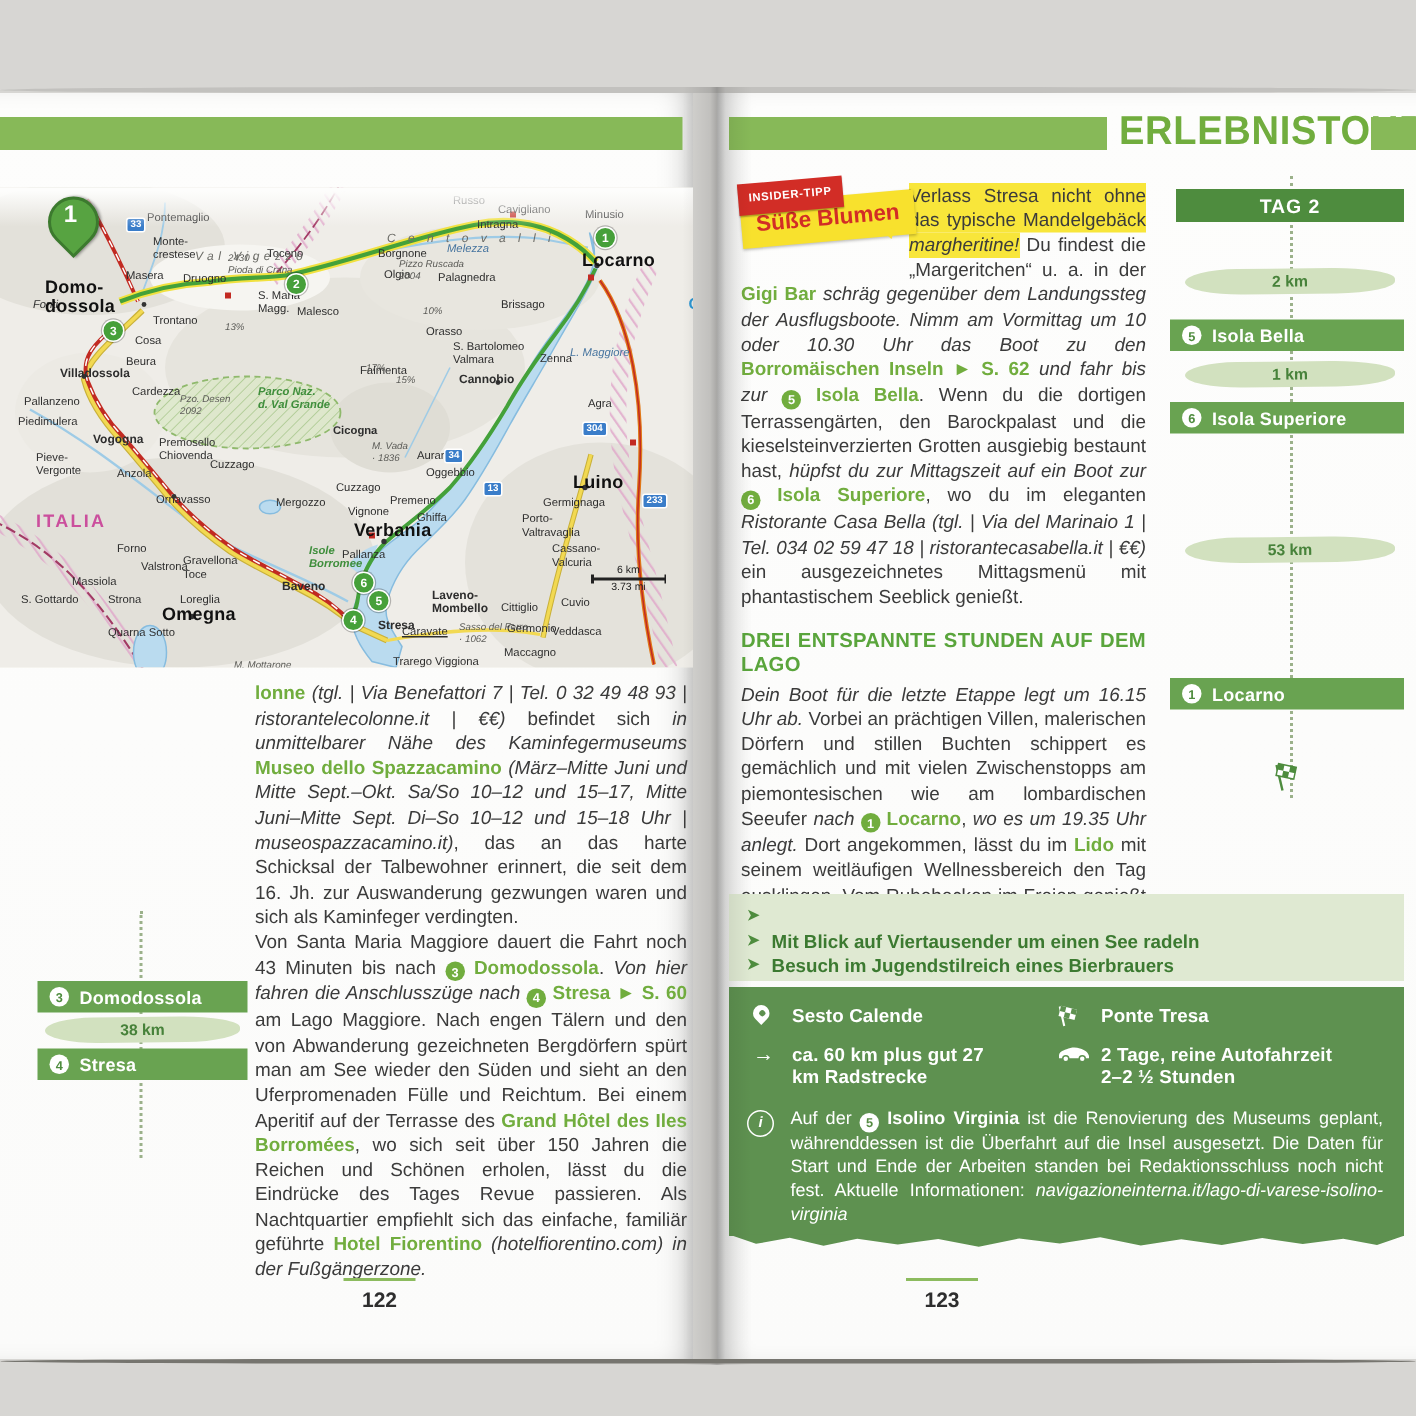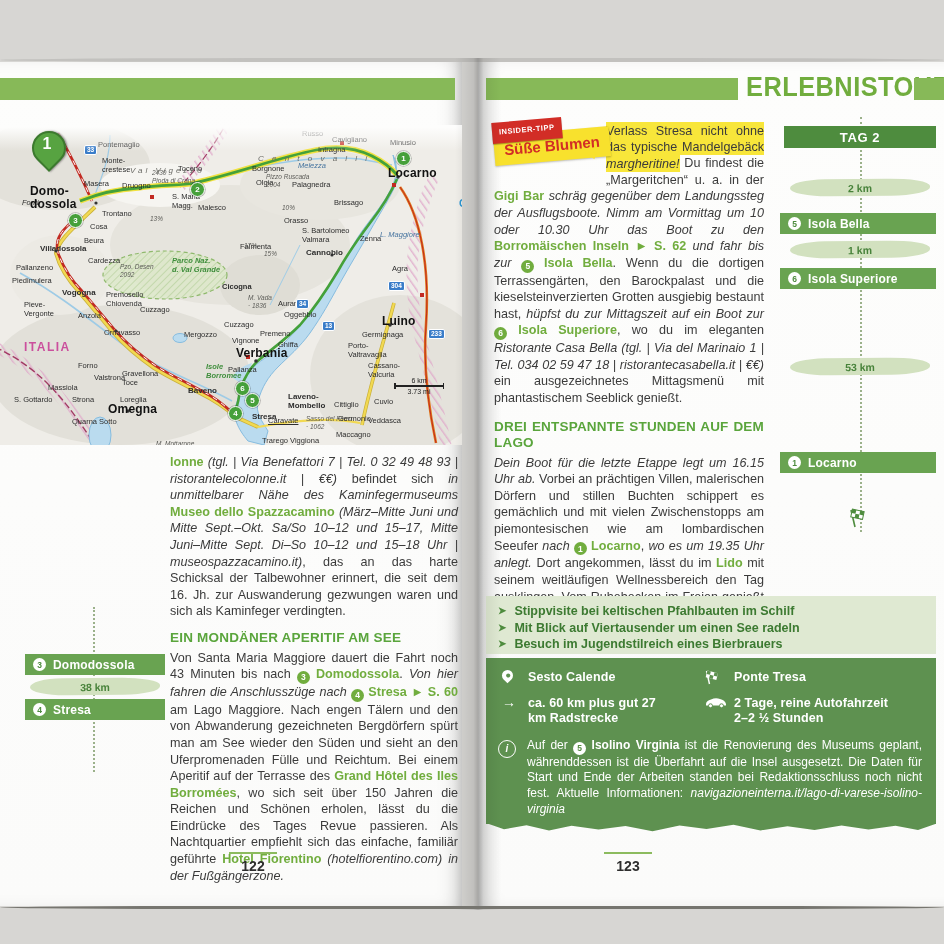--- a/index.html
+++ b/index.html
@@ -334,21 +334,20 @@
     <div class="striped" style="left:30px;top:616px;width:130px;">
       <span>38 km</span>
     </div>
     <div class="stopbar" style="left:25px;top:637px;width:140px;">
       <span class="snum">4</span>
       <span class="slab">Stresa</span>
     </div>
 
     <div class="article" style="left:170px;top:392px;width:288px;">
       <p><span class="gnb">lonne </span><span class="it">(tgl. | Via Benefattori 7 | Tel. 0 32 49 48 93 | ristorantelecolonne.it | €€)</span><span class=""> befindet sich </span><span class="it">in unmittelbarer Nähe des Kaminfegermuseums </span><span class="gnb">Museo dello Spazzacamino </span><span class="it">(März–Mitte Juni und Mitte Sept.–Okt. Sa/So 10–12 und 15–17, Mitte Juni–Mitte Sept. Di–So 10–12 und 15–18 Uhr | museospazzacamino.it)</span><span class="">, das an das harte Schicksal der Talbewohner erinnert, die seit dem 16. Jh. zur Auswanderung gezwungen waren und sich als Kaminfeger verdingten.</span></p>
-      <div class="subhead">EIN MONDÄNER APERITIF AM SEE</div>
       <p><span class="">Von Santa Maria Maggiore dauert die Fahrt noch 43 Minuten bis nach </span><span class="numc">3</span><span class=""> </span><span class="gnb">Domodossola</span><span class="">. </span><span class="it">Von hier fahren die Anschlusszüge nach </span><span class="numc">4</span><span class=""> </span><span class="gnb">Stresa</span><span class="gnb"> ► S. 60</span><span class=""> am Lago Maggiore. Nach engen Tälern und den von Abwanderung gezeichneten Bergdörfern spürt man am See wieder den Süden und sieht an den Uferpromenaden Fülle und Reichtum. Bei einem Aperitif auf der Terrasse des </span><span class="gnb">Grand Hôtel des Iles Borromées</span><span class="">, wo sich seit über 150 Jahren die Reichen und Schönen erholen, lässt du die Eindrücke des Tages Revue passieren. Als Nachtquartier empfiehlt sich das einfache, familiär geführte </span><span class="gnb">Hotel Fiorentino </span><span class="it">(hotelfiorentino.com) in der Fußgängerzone.</span></p>
     </div>
 
     <div class="pagenum" style="left:225px;top:790px;">
       <span>122</span>
     </div>
   </div>
 
   <div class="page page-right">
     <div class="greenbar" style="left:8px;top:16px;width:252px;height:22px;"></div>
@@ -400,21 +399,20 @@
       <p><span class="hl">Verlass Stresa nicht ohne das typische Mandelgebäck </span><span class="hl it">margheritine!</span><span class=""> Du findest die „Margeritchen“ u. a. in der </span><span class="gnb">Gigi Bar</span><span class="it"> schräg gegenüber dem Landungssteg der Ausflugsboote. Nimm am Vormittag um 10 oder 10.30 Uhr das Boot zu den </span><span class="gnb">Borromäischen Inseln</span><span class="gnb"> ► S. 62 </span><span class="it">und fahr bis zur </span><span class="numc">5</span><span class=""> </span><span class="gnb">Isola Bella</span><span class="">. Wenn du die dortigen Terrassengärten, den Barockpalast und die kieselsteinverzierten Grotten ausgiebig bestaunt hast, </span><span class="it">hüpfst du zur Mittagszeit auf ein Boot zur </span><span class="numc">6</span><span class=""> </span><span class="gnb">Isola Superiore</span><span class="">, wo du im eleganten </span><span class="it">Ristorante Casa Bella (tgl. | Via del Marinaio 1 | Tel. 034 02 59 47 18 | ristorantecasabella.it | €€)</span><span class=""> ein ausgezeichnetes Mittagsmenü mit phantastischem Seeblick genießt.</span></p>
       <div class="subhead" style="margin-top:12px;">DREI ENTSPANNTE STUNDEN AUF DEM LAGO</div>
       <p><span class="it">Dein Boot für die letzte Etappe legt um 16.15 Uhr ab.</span><span class=""> Vorbei an prächtigen Villen, malerischen Dörfern und stillen Buchten schippert es gemächlich und mit vielen Zwischenstopps am piemontesischen wie am lombardischen Seeufer </span><span class="it">nach </span><span class="numc">1</span><span class=""> </span><span class="gnb">Locarno</span><span class="">, </span><span class="it">wo es um 19.35 Uhr anlegt.</span><span class=""> Dort angekommen, lässt du im </span><span class="gnb">Lido</span><span class=""> mit seinem weitläufigen Wellnessbereich den Tag ausklingen. Vom Ruhebecken im Freien genießt du eine sagenhafte Aussicht auf den Lago Maggiore und die umliegenden Berge.</span></p>
     </div>
 
 
     <div class="bulletbox" style="left:8px;top:534px;width:450px;height:58px;">
       <div>
           <div class="bulletrow">
             <span class="arr">➤</span>
-            <span>Stippvisite bei keltischen Pfahlbauten im Schilf</span>
           </div>
           <div class="bulletrow">
             <span class="arr">➤</span>
             <span>Mit Blick auf Viertausender um einen See radeln</span>
           </div>
           <div class="bulletrow">
             <span class="arr">➤</span>
             <span>Besuch im Jugendstilreich eines Bierbrauers</span>
           </div>
         </div>

